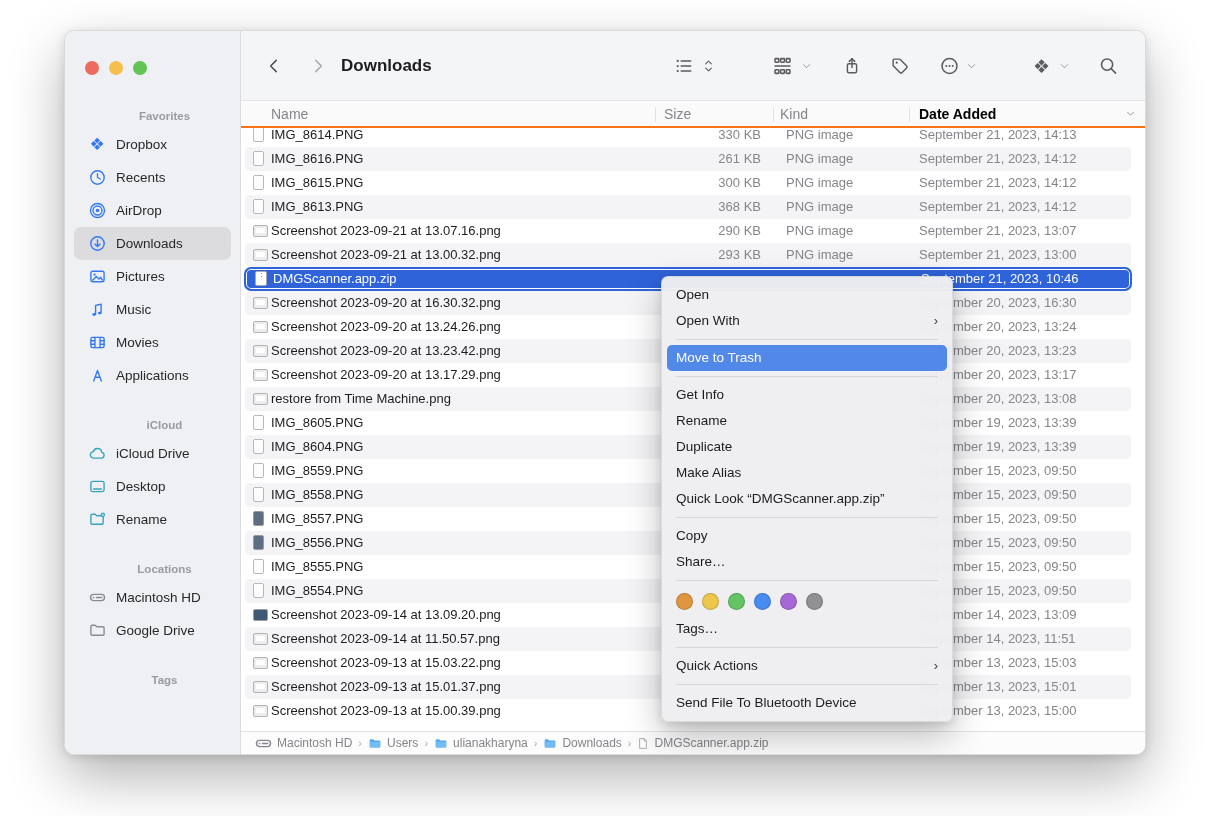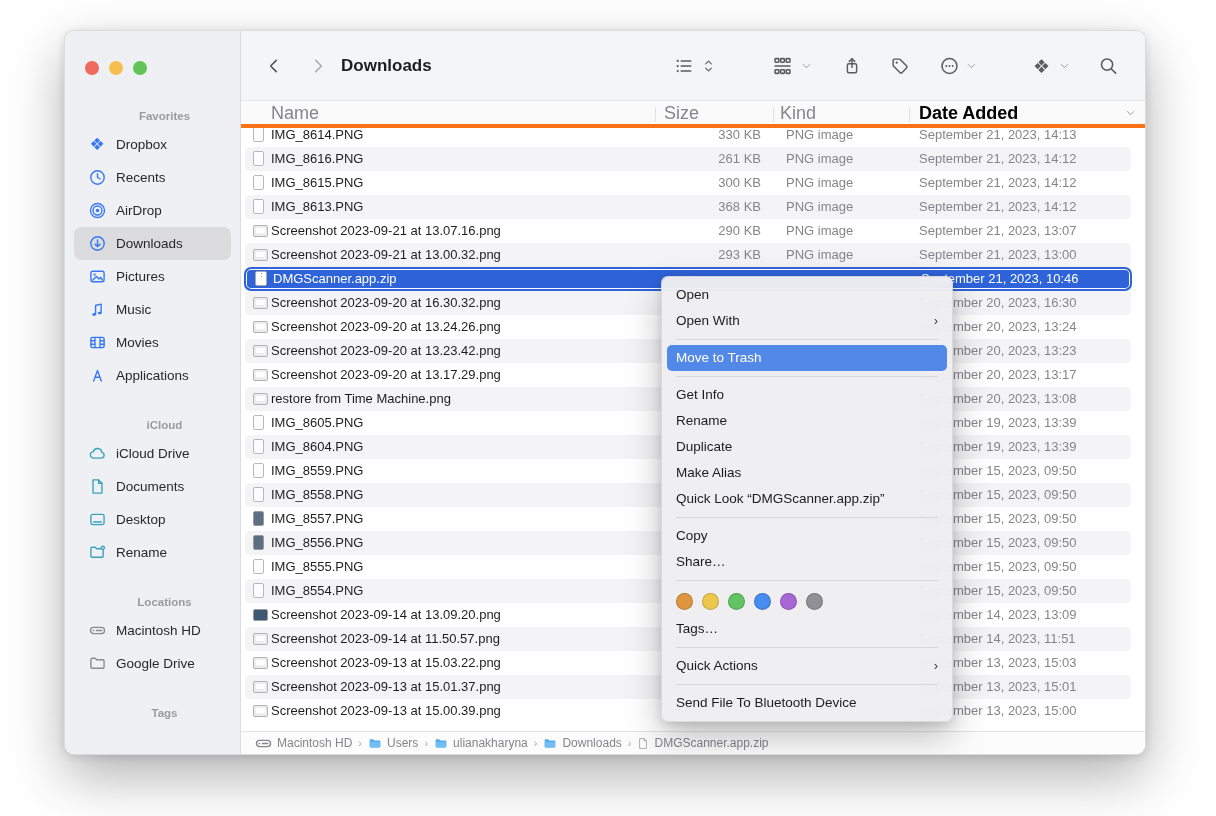--- a/index.html
+++ b/index.html
@@ -32,21 +32,21 @@
 
   
   .main { flex:1; display:flex; flex-direction:column; background:#ffffff; position:relative; }
 
   .toolbar { height:70px; background:#f4f5f6; border-bottom:1px solid #e4e4e6; position:relative; flex:0 0 70px; }
   .tb-abs { position:absolute; top:50%; transform:translateY(-50%); display:flex; align-items:center; color:#5b5b60; }
   .tb-abs svg { display:block; }
   .toolbar .title { font-size:17px; font-weight:700; color:#1d1d1f; }
 
   
-  .colhead { height:27px; flex:0 0 27px; background:#fafafa; border-bottom:4px solid #f97316; position:relative; font-size:18px; color:#85858b; }
+  .colhead { height:27px; flex:0 0 27px; background:#fafafa; border-bottom:2px solid #f97316; position:relative; font-size:14px; color:#85858b; }
   .ch { position:absolute; top:50%; transform:translateY(-50%); white-space:nowrap; }
   .ch-sorted { font-weight:700; color:#000000; }
   .ch-sep { position:absolute; top:6px; width:1px; height:15px; background:#e2e2e4; }
   .ch-chevron { position:absolute; top:50%; transform:translateY(-50%); color:#8c8c92; }
 
   
   .rows { flex:1; overflow:hidden; position:relative; background:#fff; }
   .row { position:relative; height:24px; }
   .row:first-child { margin-top:-5px; }
   .row:nth-child(even) { background:#f4f4f6; border-radius:5px; margin-left:4px; margin-right:14px; }
@@ -180,29 +180,20 @@
           </div>
           <div class="sb-section tint-teal">
             <div class="sb-title">iCloud</div>
             <div class="sb-item">
               <span class="sb-ico">
                 <svg width="18" height="18" viewBox="0 0 16 16">
                   <path d="M4.6 12.3 h6.9 a2.7 2.7 0 0 0 .5-5.35 4 4 0 0 0-7.8-.85 3.1 3.1 0 0 0 .4 6.2 z" fill="none" stroke="currentColor" stroke-width="1.3" stroke-linecap="round" stroke-linejoin="round"></path>
                 </svg>
               </span>
               <span class="sb-label">iCloud Drive</span>
-            </div>
-            <div class="sb-item">
-              <span class="sb-ico">
-                <svg width="16" height="17" viewBox="0 0 16 16">
-                  <path d="M3.8 1.8 H9 L12.2 5 V14.2 H3.8 Z" fill="none" stroke="currentColor" stroke-width="1.3" stroke-linecap="round" stroke-linejoin="round"></path>
-                  <path d="M9 1.8 V5 H12.2" fill="none" stroke="currentColor" stroke-width="1.3" stroke-linecap="round" stroke-linejoin="round"></path>
-                </svg>
-              </span>
-              <span class="sb-label">Documents</span>
             </div>
             <div class="sb-item">
               <span class="sb-ico">
                 <svg width="17" height="17" viewBox="0 0 16 16">
                   <rect x="1.8" y="3.2" width="12.4" height="9.6" rx="1.7" fill="none" stroke="currentColor" stroke-width="1.3" stroke-linecap="round" stroke-linejoin="round"></rect>
                   <path d="M4.3 10.3 H11.7" fill="none" stroke="currentColor" stroke-width="1.3" stroke-linecap="round" stroke-linejoin="round"></path>
                 </svg>
               </span>
               <span class="sb-label">Desktop</span>
             </div>

